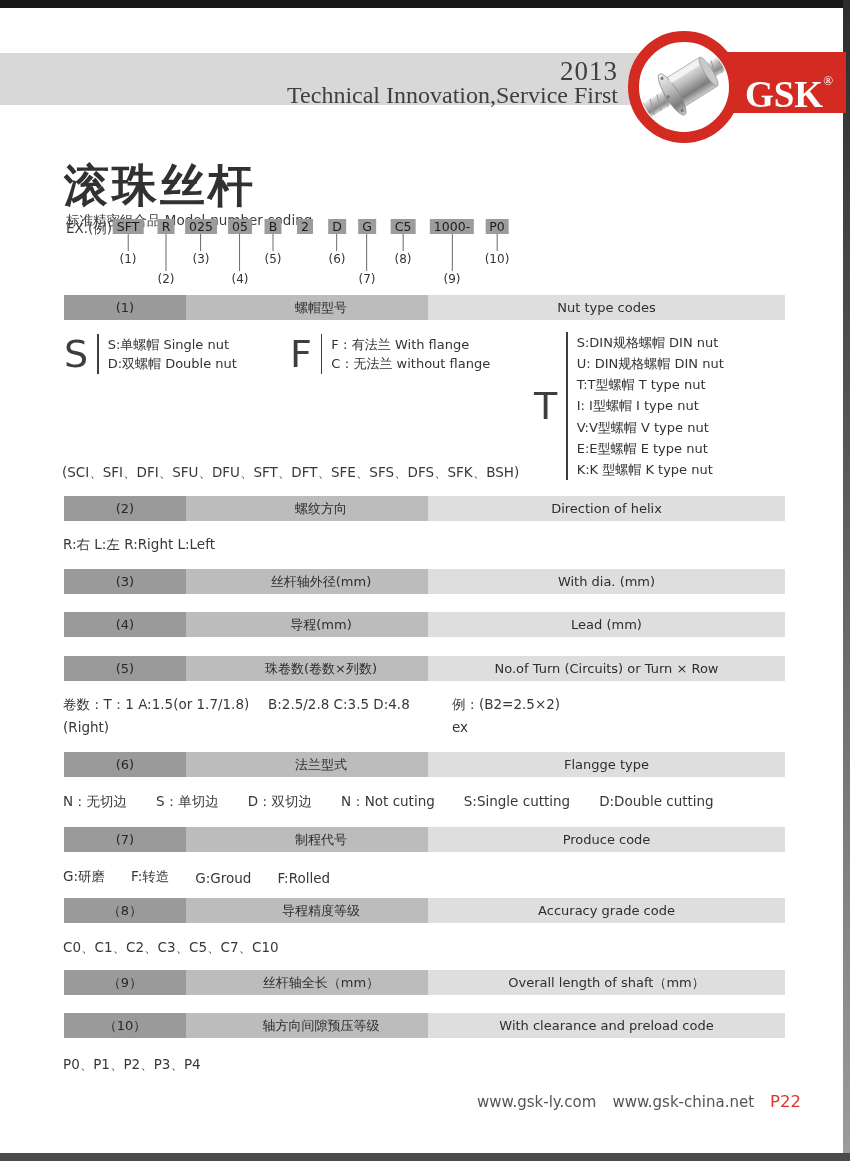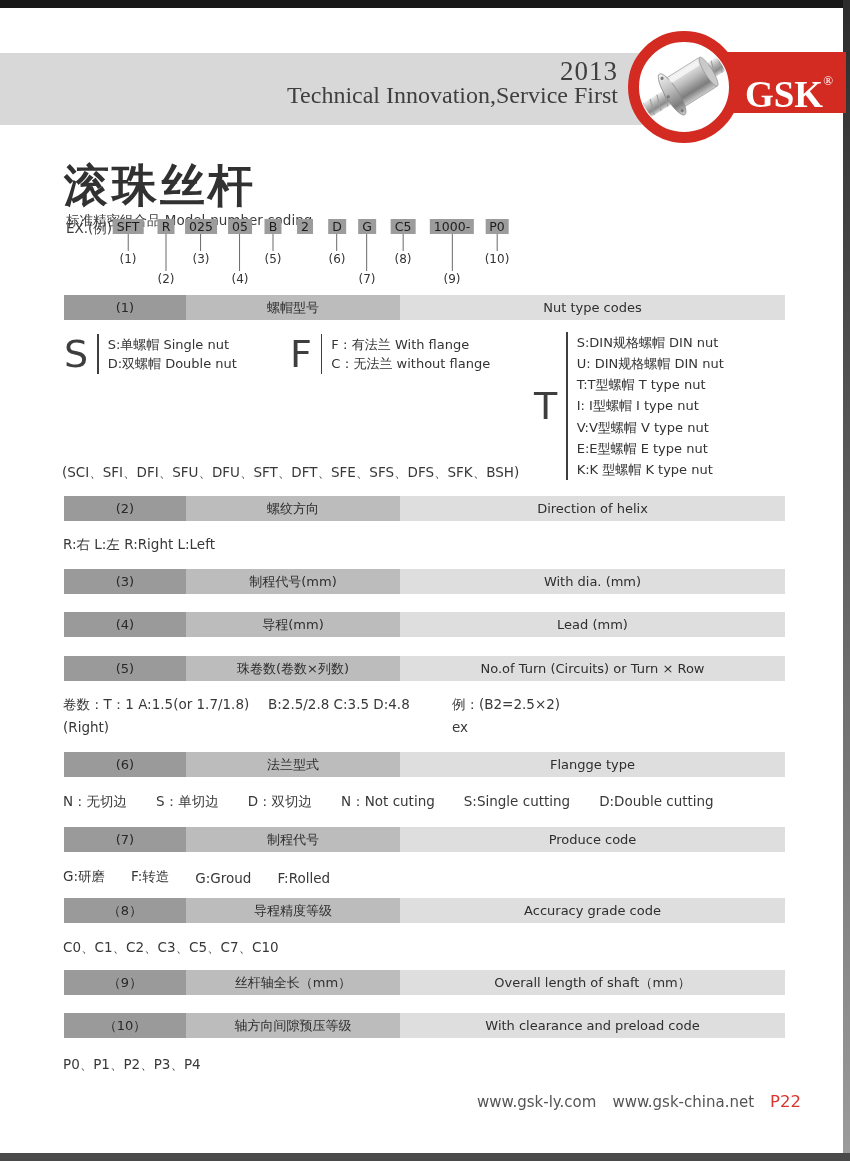--- a/index.html
+++ b/index.html
@@ -6,21 +6,21 @@
   .page{position:relative;width:850px;height:1161px;background:#ffffff;overflow:hidden;
         font-family:"DejaVu Sans","Liberation Sans",sans-serif;color:#3a3a3a;}
   .abs{position:absolute;}
 
   
   .edge-top{left:0;top:0;width:850px;height:8px;background:#181818;}
   .edge-right{right:0;top:0;width:7px;height:1161px;background:linear-gradient(#2c2c2c,#9c9c9c);}
   .edge-bottom{left:0;bottom:0;width:850px;height:8px;background:#4a4a4a;}
 
   
-  .band{left:0;top:53px;width:723px;height:72px;background:#d8d8d8;}
+  .band{left:0;top:53px;width:723px;height:52px;background:#d8d8d8;}
   .bandtext{position:absolute;top:4px;right:105px;text-align:right;
             font-family:"Liberation Serif","DejaVu Serif",serif;color:#3f3f3f;}
   .year{font-size:27px;line-height:28px;letter-spacing:1px;}
   .slogan{font-size:24px;line-height:21px;}
   .brandbox{left:698px;top:52px;width:148px;height:61px;background:#d32a22;
             display:flex;align-items:flex-end;justify-content:center;padding-left:34px;box-sizing:border-box;}
   .brand{color:#fff;font-family:"Liberation Serif","DejaVu Serif",serif;
          font-weight:700;font-size:37px;line-height:1;}
   .brand sup{font-size:13px;vertical-align:22px;font-weight:400;}
   .logocircle{left:628px;top:31px;width:112px;height:112px;border-radius:50%;
@@ -37,21 +37,21 @@
   .exbox{background:#9c9c9c;color:#1d1d1d;font-size:12.5px;line-height:15px;padding:0 4px;
          white-space:nowrap;}
   .exline{width:1px;background:#6a6a6a;}
   .r1 .exline{height:17px;} .r2 .exline{height:37px;}
   .exnum{font-size:12px;color:#333;margin-top:1px;white-space:nowrap;}
 
   
   .bar{position:absolute;left:64px;width:721px;height:25px;display:flex;font-size:13px;}
   .seg{display:flex;align-items:center;justify-content:center;white-space:nowrap;}
   .seg1{width:122px;background:#9a9a9a;color:#282828;}
-  .seg2{width:214px;background:#bcbcbc;color:#2e2e2e;}
+  .seg2{width:214px;background:#bcbcbc;color:#2e2e2e;padding-left:28px;}
   .seg3{flex:1;background:#dedede;color:#2e2e2e;}
 
   
   .nutgroup{position:absolute;display:flex;gap:9px;align-items:center;font-size:13px;color:#333;}
   .biglet{font-size:38px;line-height:1;color:#3e3e3e;font-weight:400;}
   .vline{width:1.5px;background:#3e3e3e;align-self:stretch;}
   .nutlines div{line-height:19.5px;white-space:nowrap;}
   .tlines div{line-height:21.2px;white-space:nowrap;}
 
   
@@ -193,21 +193,21 @@
     <div class="seg seg2">螺帽型号</div>
     <div class="seg seg3">Nut type codes</div>
   </div>
   <div class="bar" style="top:496px">
     <div class="seg seg1">(2)</div>
     <div class="seg seg2">螺纹方向</div>
     <div class="seg seg3">Direction of helix</div>
   </div>
   <div class="bar" style="top:569px">
     <div class="seg seg1">(3)</div>
-    <div class="seg seg2">制程代号(mm)</div>
+    <div class="seg seg2">丝杆轴外径(mm)</div>
     <div class="seg seg3">With  dia. (mm)</div>
   </div>
   <div class="bar" style="top:612px">
     <div class="seg seg1">(4)</div>
     <div class="seg seg2">导程(mm)</div>
     <div class="seg seg3">Lead (mm)</div>
   </div>
   <div class="bar" style="top:656px">
     <div class="seg seg1">(5)</div>
     <div class="seg seg2">珠卷数(卷数×列数)</div>

